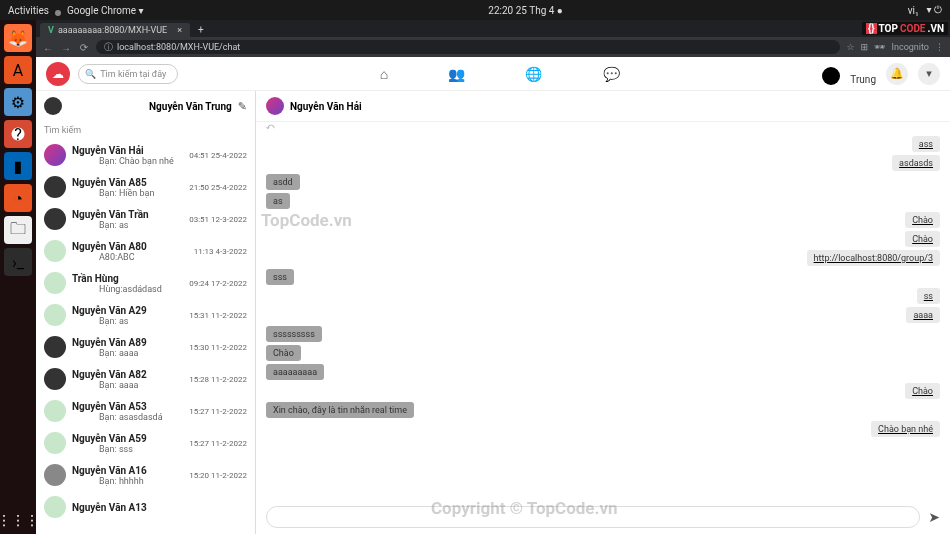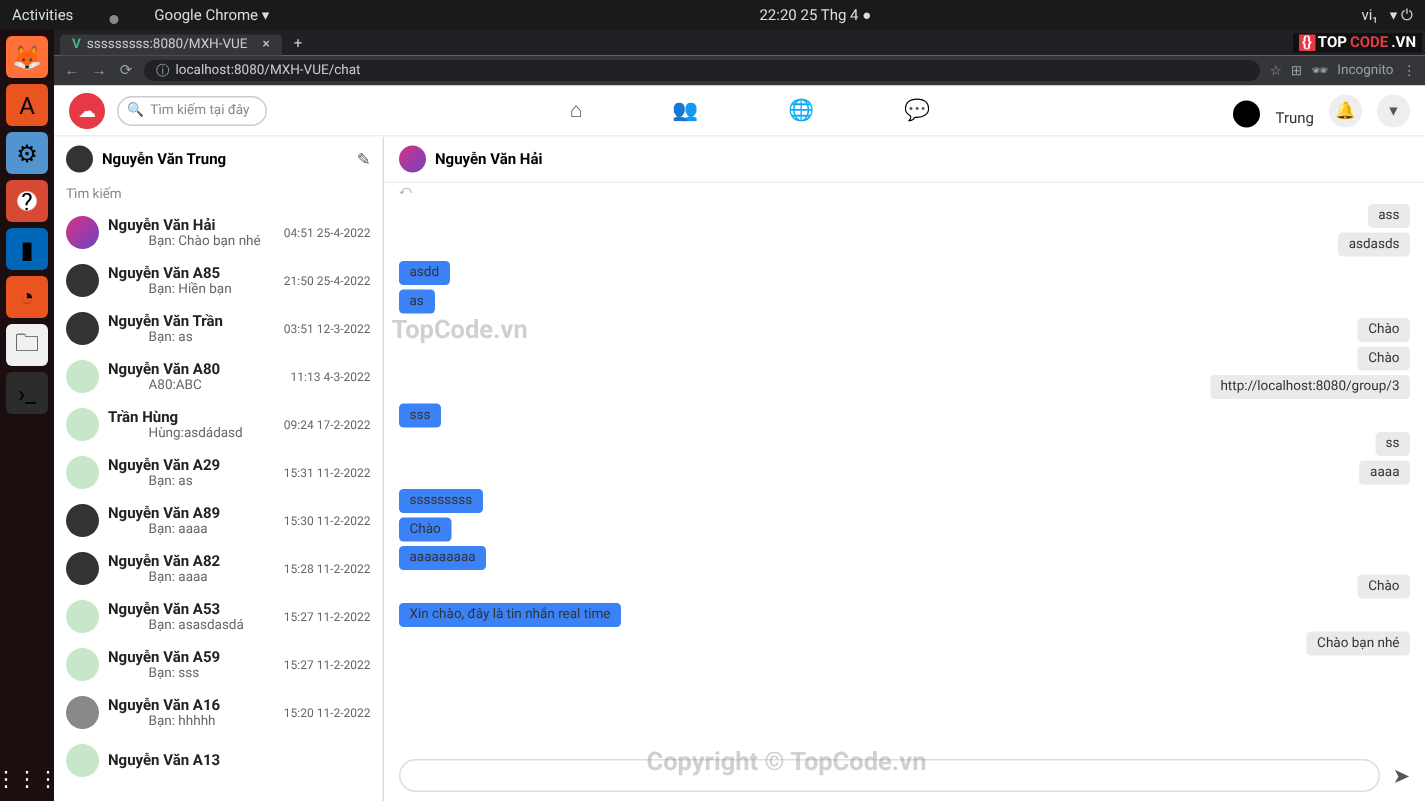--- a/index.html
+++ b/index.html
@@ -1,20 +1,20 @@
 <!DOCTYPE html>
 <html><head>
 <meta charset="utf-8">
 <style>
 * { margin: 0; padding: 0; box-sizing: border-box; font-family: -apple-system, BlinkMacSystemFont, "Segoe UI", Roboto, sans-serif; }
 body { width: 950px; height: 534px; background: #1a1a1a; overflow: hidden; position: relative; }
 
 
 .os-topbar { height: 20px; background: #1a1a1a; color: #ddd; display: flex; align-items: center; font-size: 10px; padding: 0 8px; }
-.os-topbar .left { display: flex; gap: 24px; align-items: flex-end; }
+.os-topbar .left { display: flex; gap: 6px; align-items: flex-end; }
 .os-topbar .center { flex: 1; text-align: center; }
 .os-topbar .right { display: flex; gap: 8px; align-items: center; }
 .os-topbar .circle { width: 6px; height: 6px; border-radius: 50%; background: #888; }
 
 
 .dock { position: absolute; left: 0; top: 20px; width: 36px; height: 514px; background: rgba(30,10,10,0.7); display: flex; flex-direction: column; align-items: center; padding-top: 4px; gap: 4px; }
 .dock-item { width: 28px; height: 28px; border-radius: 4px; display: flex; align-items: center; justify-content: center; font-size: 16px; }
 .dock-item.firefox { background: #ff7139; }
 .dock-item.files { background: #4a4a4a; }
 .dock-item.settings { background: #5294cf; }
@@ -51,45 +51,45 @@
 .nav-right { display: flex; align-items: flex-end; gap: 10px; }
 .avatar-sm { width: 18px; height: 18px; border-radius: 50%; background: #000; }
 .user-name { font-size: 10px; color: #333; }
 .icon-circle { width: 22px; height: 22px; border-radius: 50%; background: #eee; display: flex; align-items: center; justify-content: center; font-size: 11px; color: #555; }
 
 
 .main { flex: 1; display: flex; overflow: hidden; }
 .sidebar { width: 220px; border-right: 1px solid #ddd; display: flex; flex-direction: column; overflow: hidden; background:#fff;}
 .sidebar-header { display: flex; align-items: center; padding: 6px 8px; gap: 6px; }
 .sb-avatar { width: 18px; height: 18px; border-radius: 50%; background: #333; }
-.sb-title { font-size: 10px; font-weight: bold; flex: 1; }
+.sb-title { font-size: 10px; font-weight: bold; flex: 1; text-align: right; }
 .compose-icon { font-size: 11px; color: #555; }
 .sidebar-search { font-size: 9px; color: #888; padding: 4px 8px; }
 .chat-list { flex: 1; overflow-y: auto; }
 .chat-item { display: flex; padding: 5px 8px; gap: 6px; align-items: center; }
 .ci-avatar { width: 22px; height: 22px; border-radius: 50%; background: #888; flex-shrink: 0; }
 .ci-avatar.pink { background: linear-gradient(135deg,#d63384,#6f42c1); }
 .ci-avatar.dark { background: #333; }
 .ci-avatar.green { background: #c8e6c9; }
 .ci-body { flex: 1; min-width: 0; }
 .ci-name { font-size: 10px; font-weight: bold; color: #222; }
 .ci-preview { font-size: 9px; color: #666; white-space: nowrap; overflow: hidden; text-overflow: ellipsis; padding-left: 27px; }
 .ci-time { font-size: 8px; color: #666; text-align: right; white-space: nowrap; }
 
 
 .chat-panel { flex: 1; display: flex; flex-direction: column; background: #fff; }
 .chat-header { display: flex; align-items: center; padding: 6px 10px; gap: 6px; border-bottom: 1px solid #f0f0f0; }
 .ch-avatar { width: 18px; height: 18px; border-radius: 50%; background: linear-gradient(135deg,#d63384,#6f42c1); }
 .ch-name { font-size: 10px; font-weight: bold; }
 .messages { flex: 1; overflow-y: auto; padding: 4px 10px; display: flex; flex-direction: column; gap: 3px; }
 .msg-row { display: flex; }
-.msg-row.right { justify-content: flex-end; }
+.msg-row.right { justify-content: flex-end; text-decoration: underline; }
 .msg-row.left { justify-content: flex-start; }
 .bubble { padding: 3px 7px; border-radius: 3px; font-size: 9px; max-width: 70%; }
-.bubble.rx { background: #3b82f6; color: #333; }
+.bubble.rx { background: #a3a3a3; color: #333; }
 .bubble.tx { background: #eaeaea; color: #333; }
 .composer { padding: 6px 10px; display: flex; align-items: center; gap: 8px; }
 .composer-input { flex: 1; height: 22px; border: 1px solid #ddd; border-radius: 11px; }
 .send-btn { font-size: 14px; color: #555; }
 
 
 .watermark { position: absolute; color: rgba(120,120,120,0.35); font-size: 17px; font-weight: bold; pointer-events: none; z-index: 50; }
 .wm1 { top: 153px; left: 225px; }
 .wm2 { bottom: 16px; left: 395px; }
 
@@ -128,21 +128,21 @@
   <div class="dock-item ubuntu">◔</div>
   <div class="dock-item nautilus">🗀</div>
   <div class="dock-item terminal">›_</div>
   <div class="dock-grid">⋮⋮⋮</div>
 </div>
 
 <div class="chrome">
   <div class="chrome-tabs">
     <div class="tab">
       <span class="ticon">V</span>
-      <span>sssssssss:8080/MXH-VUE</span>
+      <span>aaaaaaaaa:8080/MXH-VUE</span>
       <span class="tclose">×</span>
     </div>
     <div class="tab-new">+</div>
   </div>
   <div class="chrome-bar">
     <span class="nav-icon">←</span>
     <span class="nav-icon">→</span>
     <span class="nav-icon">⟳</span>
     <div class="address">
       <span class="lock">ⓘ</span>

